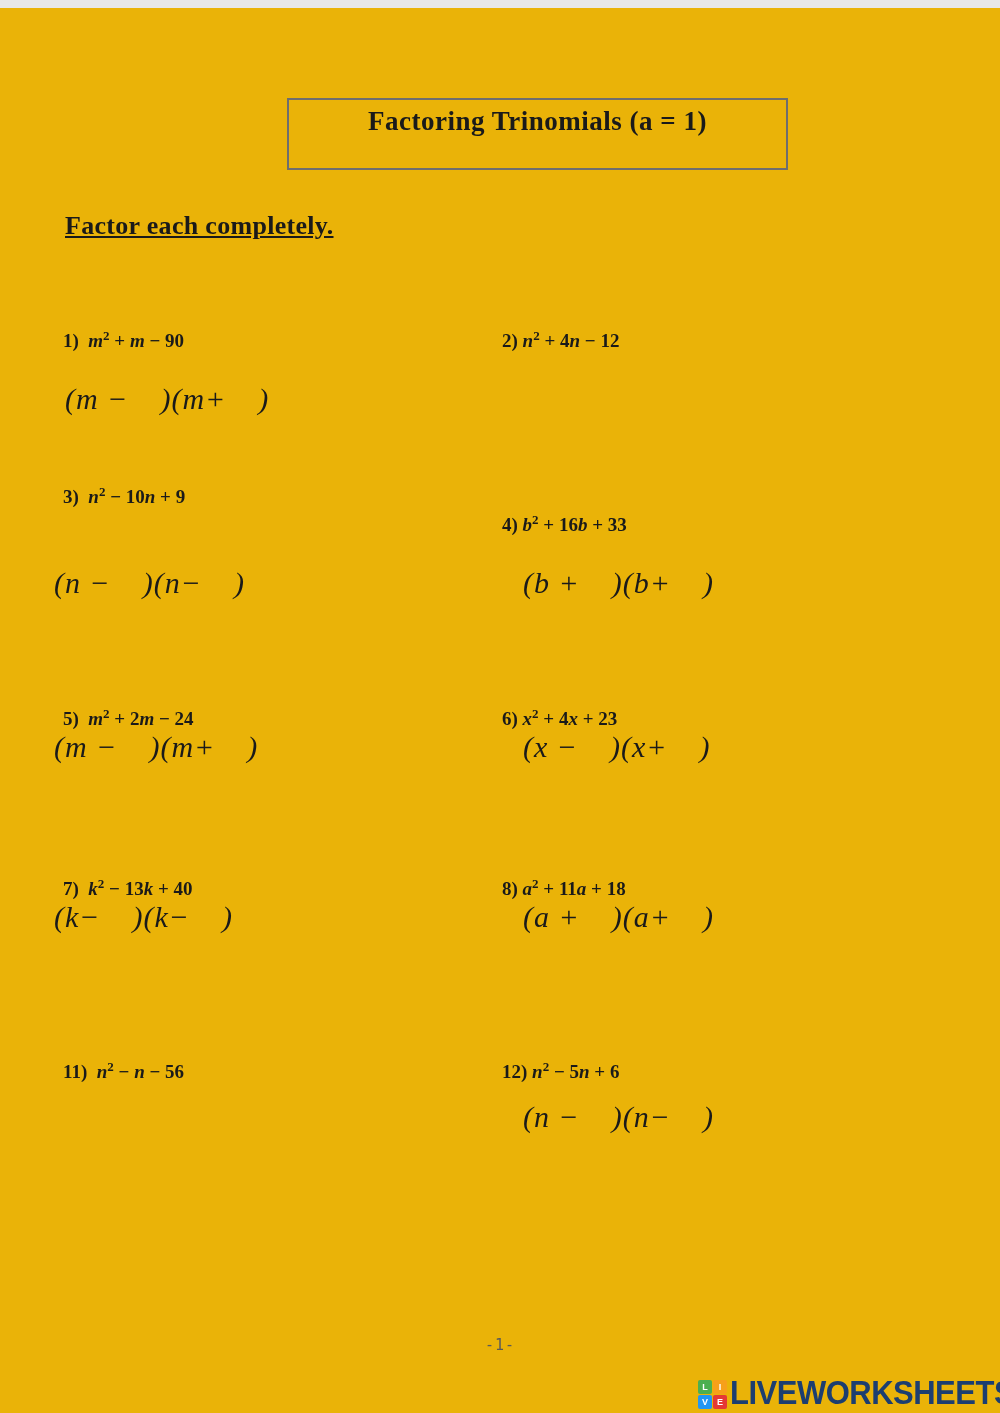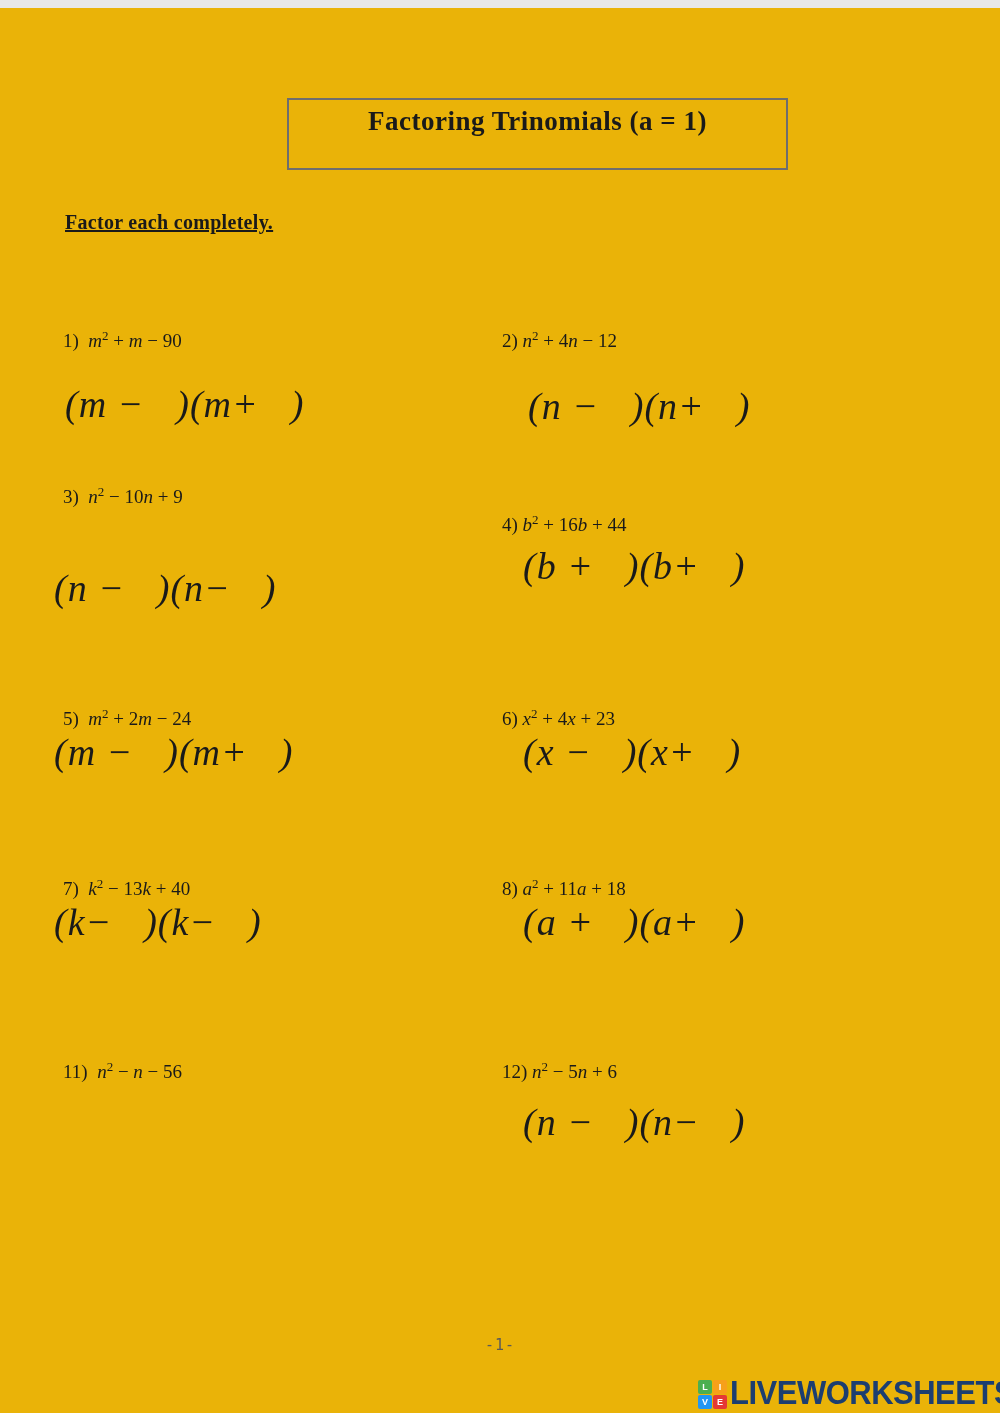--- a/index.html
+++ b/index.html
@@ -18,34 +18,35 @@
     box-sizing:border-box;
     text-align:center;
   }
   .title-text{
     font-size:27px;font-weight:bold;
     margin-top:6px;
     letter-spacing:0.5px;
   }
   .instruction{
     position:absolute;left:65px;top:203px;
-    font-size:20px;font-weight:bold;
+    font-size:26px;font-weight:bold;
     text-decoration:underline;
     letter-spacing:0.3px;
   }
   .stmt{
     position:absolute;
     font-size:19px;
     white-space:nowrap;
+    font-weight:bold;
   }
   .stmt .v{font-style:italic;}
   .stmt sup{font-size:13px;}
   .ans{
     position:absolute;
-    font-size:38px;
+    font-size:30px;
     font-style:italic;
     white-space:nowrap;
     letter-spacing:1px;
   }
   .blank{
     display:inline-block;
     width:32px;height:30px;
     vertical-align:bottom;
   }
   .page-number{
@@ -89,27 +90,26 @@
   <div class="title-box">
     <div class="title-text">Factoring Trinomials (a = 1)</div>
   </div>
 
   <div class="instruction">Factor each completely.</div>
 
   <div class="stmt" style="left:63px;top:320px;"><span>1)</span>&nbsp; <span class="v">m</span><sup>2</sup><span> + </span><span class="v">m</span><span> − 90</span></div>
   <div class="ans" style="left:65px;top:374px;"><span>(m −</span><span class="blank"></span><span>)(m+</span><span class="blank"></span><span>)</span></div>
 
   <div class="stmt" style="left:502px;top:320px;"><span>2)</span> <span class="v">n</span><sup>2</sup><span> + 4</span><span class="v">n</span><span> − 12</span></div>
-  <div class="ans" style="left:528px;top:376px;"><span>(n −</span><span class="blank"></span><span>)(n+</span><span class="blank"></span><span>)</span></div>
 
   <div class="stmt" style="left:63px;top:476px;"><span>3)</span>&nbsp; <span class="v">n</span><sup>2</sup><span> − 10</span><span class="v">n</span><span> + 9</span></div>
   <div class="ans" style="left:54px;top:558px;"><span>(n −</span><span class="blank"></span><span>)(n−</span><span class="blank"></span><span>)</span></div>
 
-  <div class="stmt" style="left:502px;top:504px;"><span>4)</span> <span class="v">b</span><sup>2</sup><span> + 16</span><span class="v">b</span><span> + 44</span></div>
-  <div class="ans" style="left:523px;top:536px;"><span>(b +</span><span class="blank"></span><span>)(b+</span><span class="blank"></span><span>)</span></div>
+  <div class="stmt" style="left:502px;top:504px;"><span>4)</span> <span class="v">b</span><sup>2</sup><span> + 16</span><span class="v">b</span><span> + 33</span></div>
+  <div class="ans" style="left:523px;top:558px;"><span>(b +</span><span class="blank"></span><span>)(b+</span><span class="blank"></span><span>)</span></div>
 
   <div class="stmt" style="left:63px;top:698px;"><span>5)</span>&nbsp; <span class="v">m</span><sup>2</sup><span> + 2</span><span class="v">m</span><span> − 24</span></div>
   <div class="ans" style="left:54px;top:722px;"><span>(m −</span><span class="blank"></span><span>)(m+</span><span class="blank"></span><span>)</span></div>
 
   <div class="stmt" style="left:502px;top:698px;"><span>6)</span> <span class="v">x</span><sup>2</sup><span> + 4</span><span class="v">x</span><span> + 23</span></div>
   <div class="ans" style="left:523px;top:722px;"><span>(x −</span><span class="blank"></span><span>)(x+</span><span class="blank"></span><span>)</span></div>
 
   <div class="stmt" style="left:63px;top:868px;"><span>7)</span>&nbsp; <span class="v">k</span><sup>2</sup><span> − 13</span><span class="v">k</span><span> + 40</span></div>
   <div class="ans" style="left:54px;top:892px;"><span>(k−</span><span class="blank"></span><span>)(k−</span><span class="blank"></span><span>)</span></div>
 

